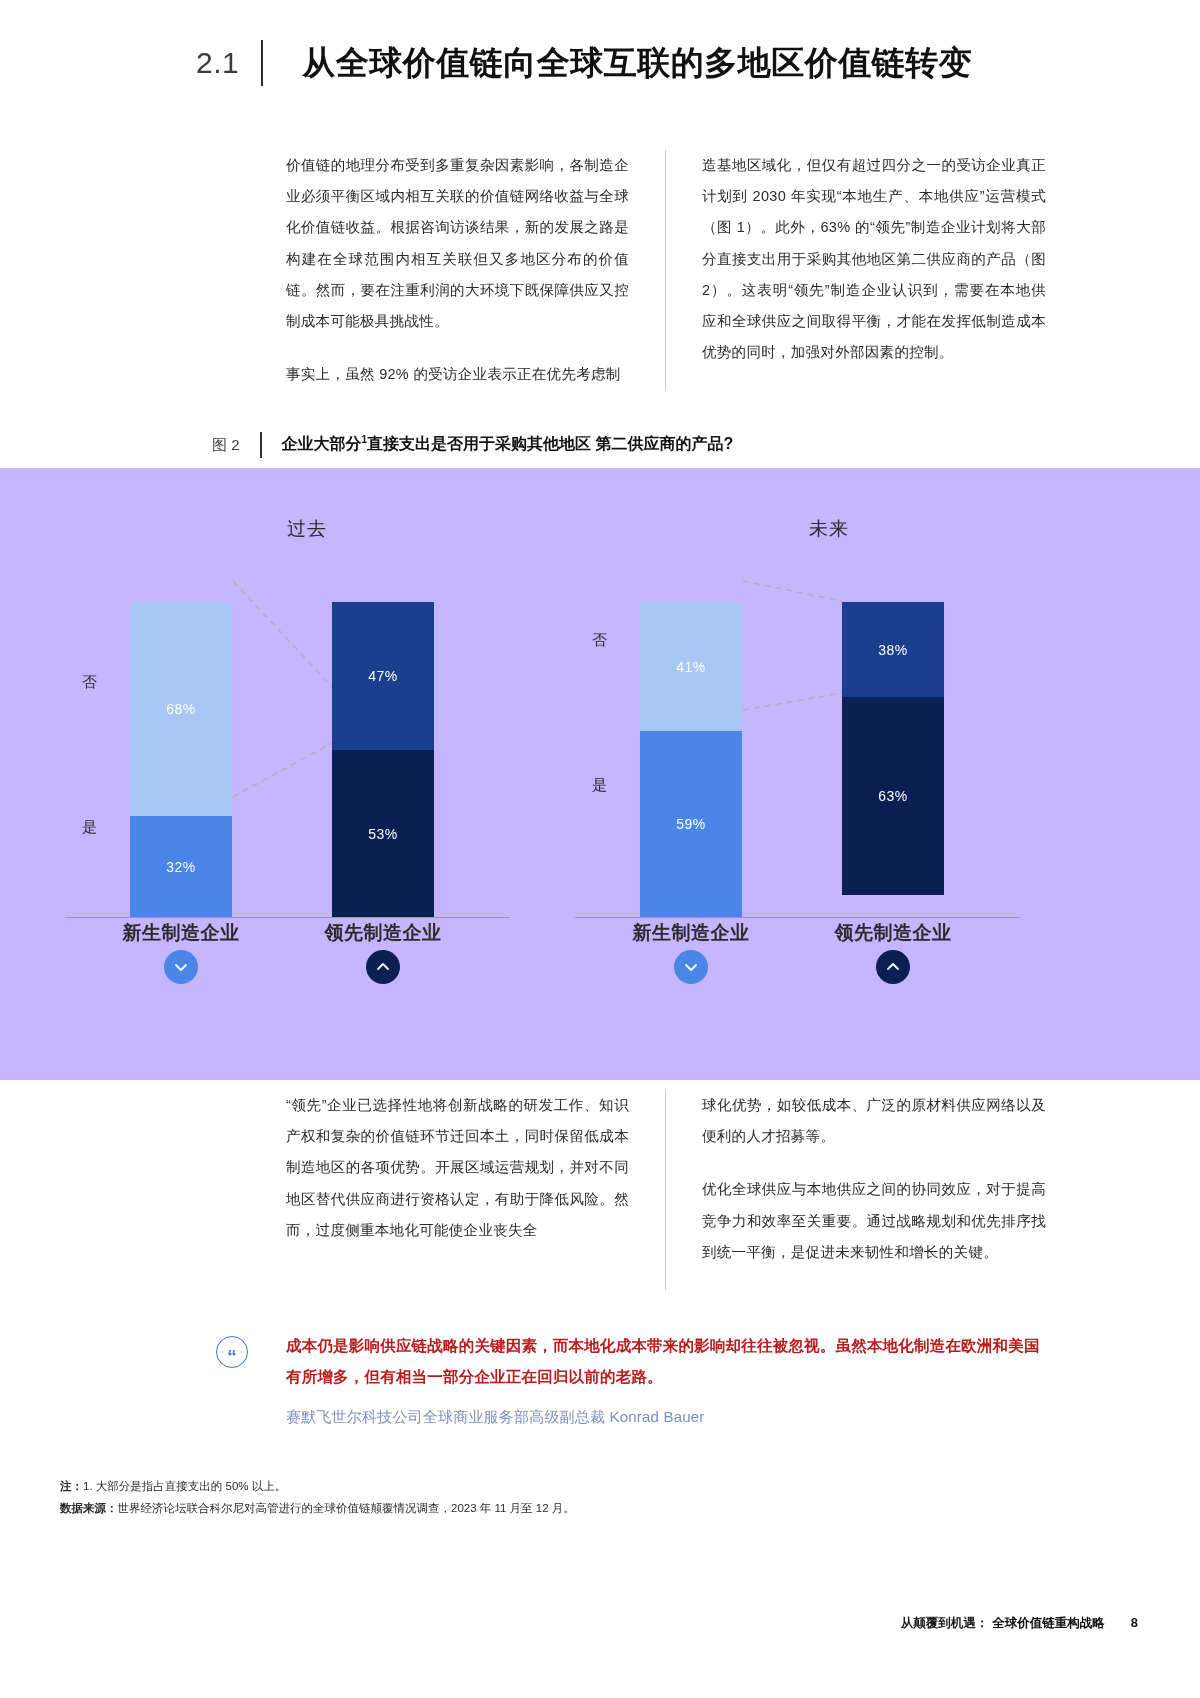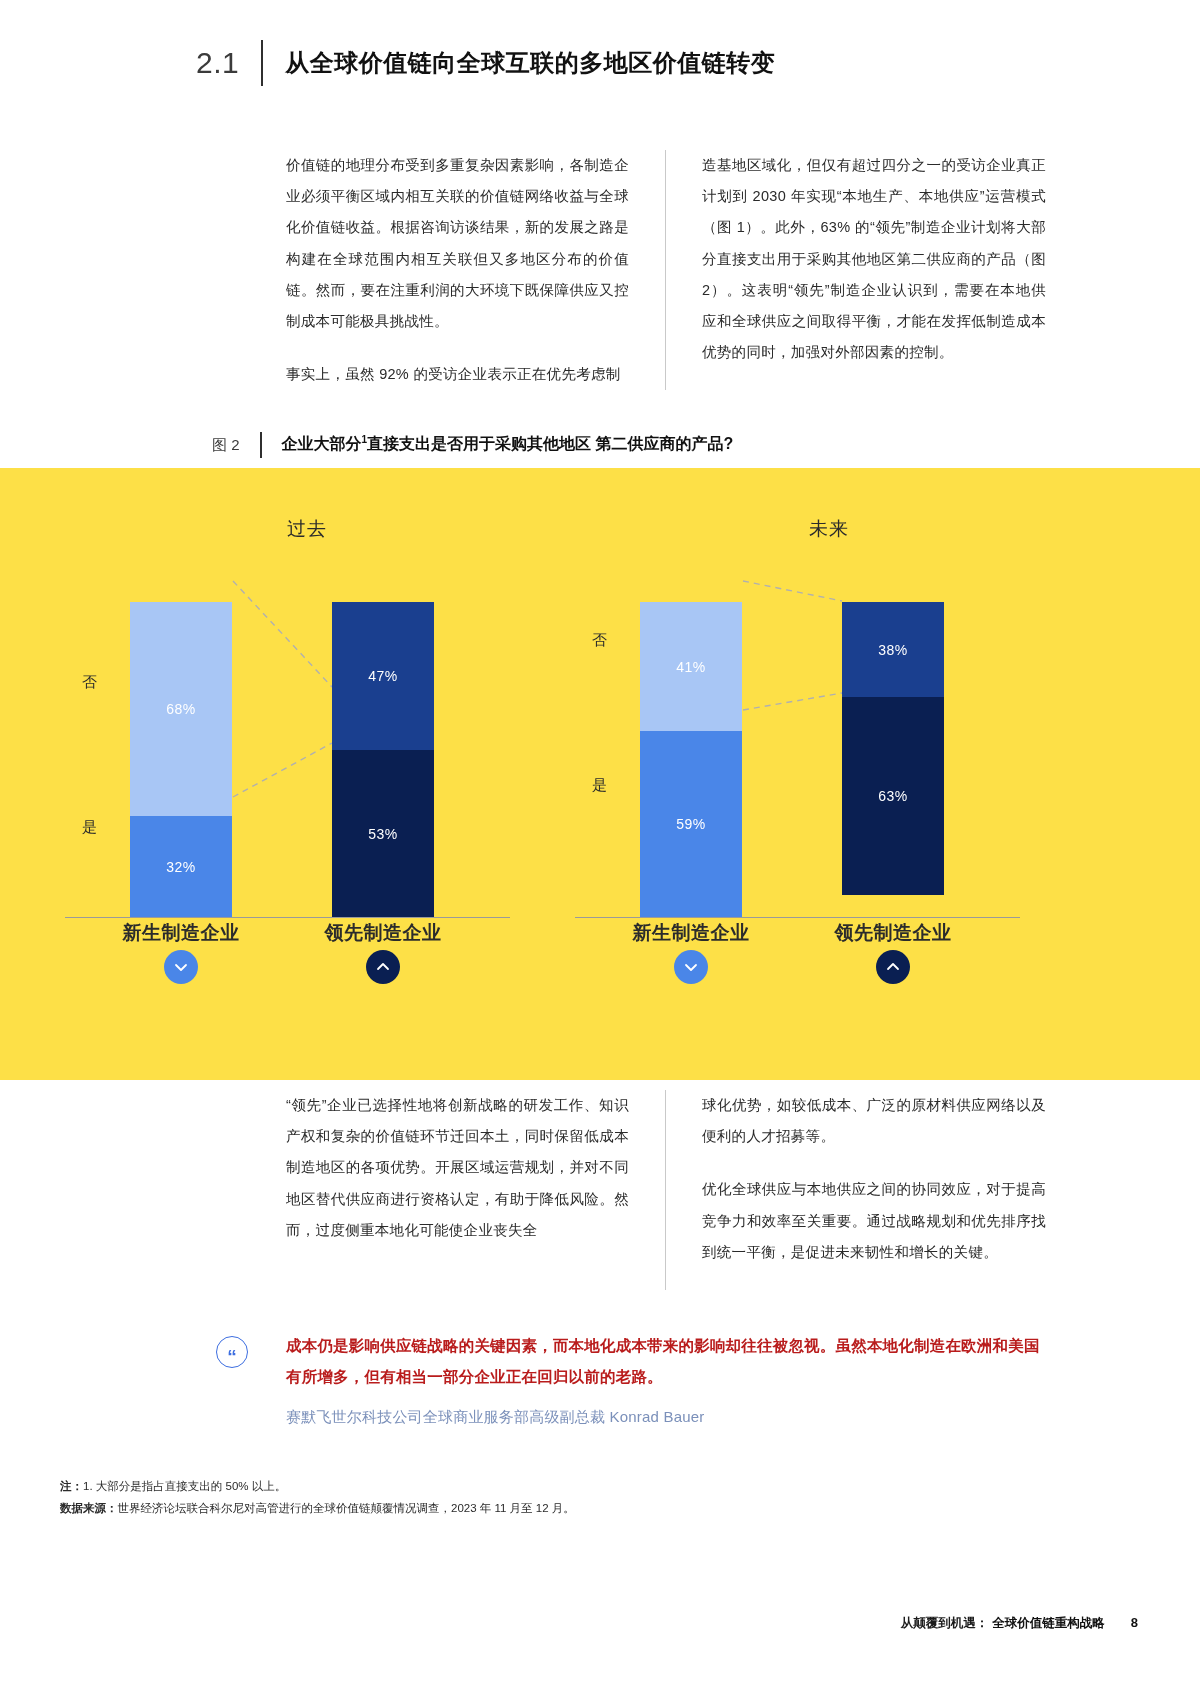--- a/index.html
+++ b/index.html
@@ -35,24 +35,24 @@
     letter-spacing: 0.5px;
     padding-right: 22px;
     font-weight: 400;
   }
   .section-rule {
     width: 2px;
     height: 46px;
     background: #2f2f2f;
   }
   .section-title {
-    font-size: 24px;
+    font-size: 33px;
     font-weight: 700;
     color: #111111;
-    padding-left: 22px;
+    padding-left: 39px;
     letter-spacing: 0.5px;
     white-space: nowrap;
   }
 
   
   .cols-top {
     position: absolute;
     left: 286px;
     top: 150px;
     width: 760px;
@@ -108,21 +108,21 @@
   }
   .fig-title sup { font-size: 10px; }
 
   
   .chart-panel {
     position: absolute;
     left: 0;
     top: 468px;
     width: 1200px;
     height: 612px;
-    background: #fde047;
+    background: #c4b5fd;
   }
   .chart-group {
     position: absolute;
     top: 0;
   }
   .chart-group.g1 { left: 60px; width: 520px; }
   .chart-group.g2 { left: 570px; width: 520px; }
 
   .chart-heading {
     position: absolute;

